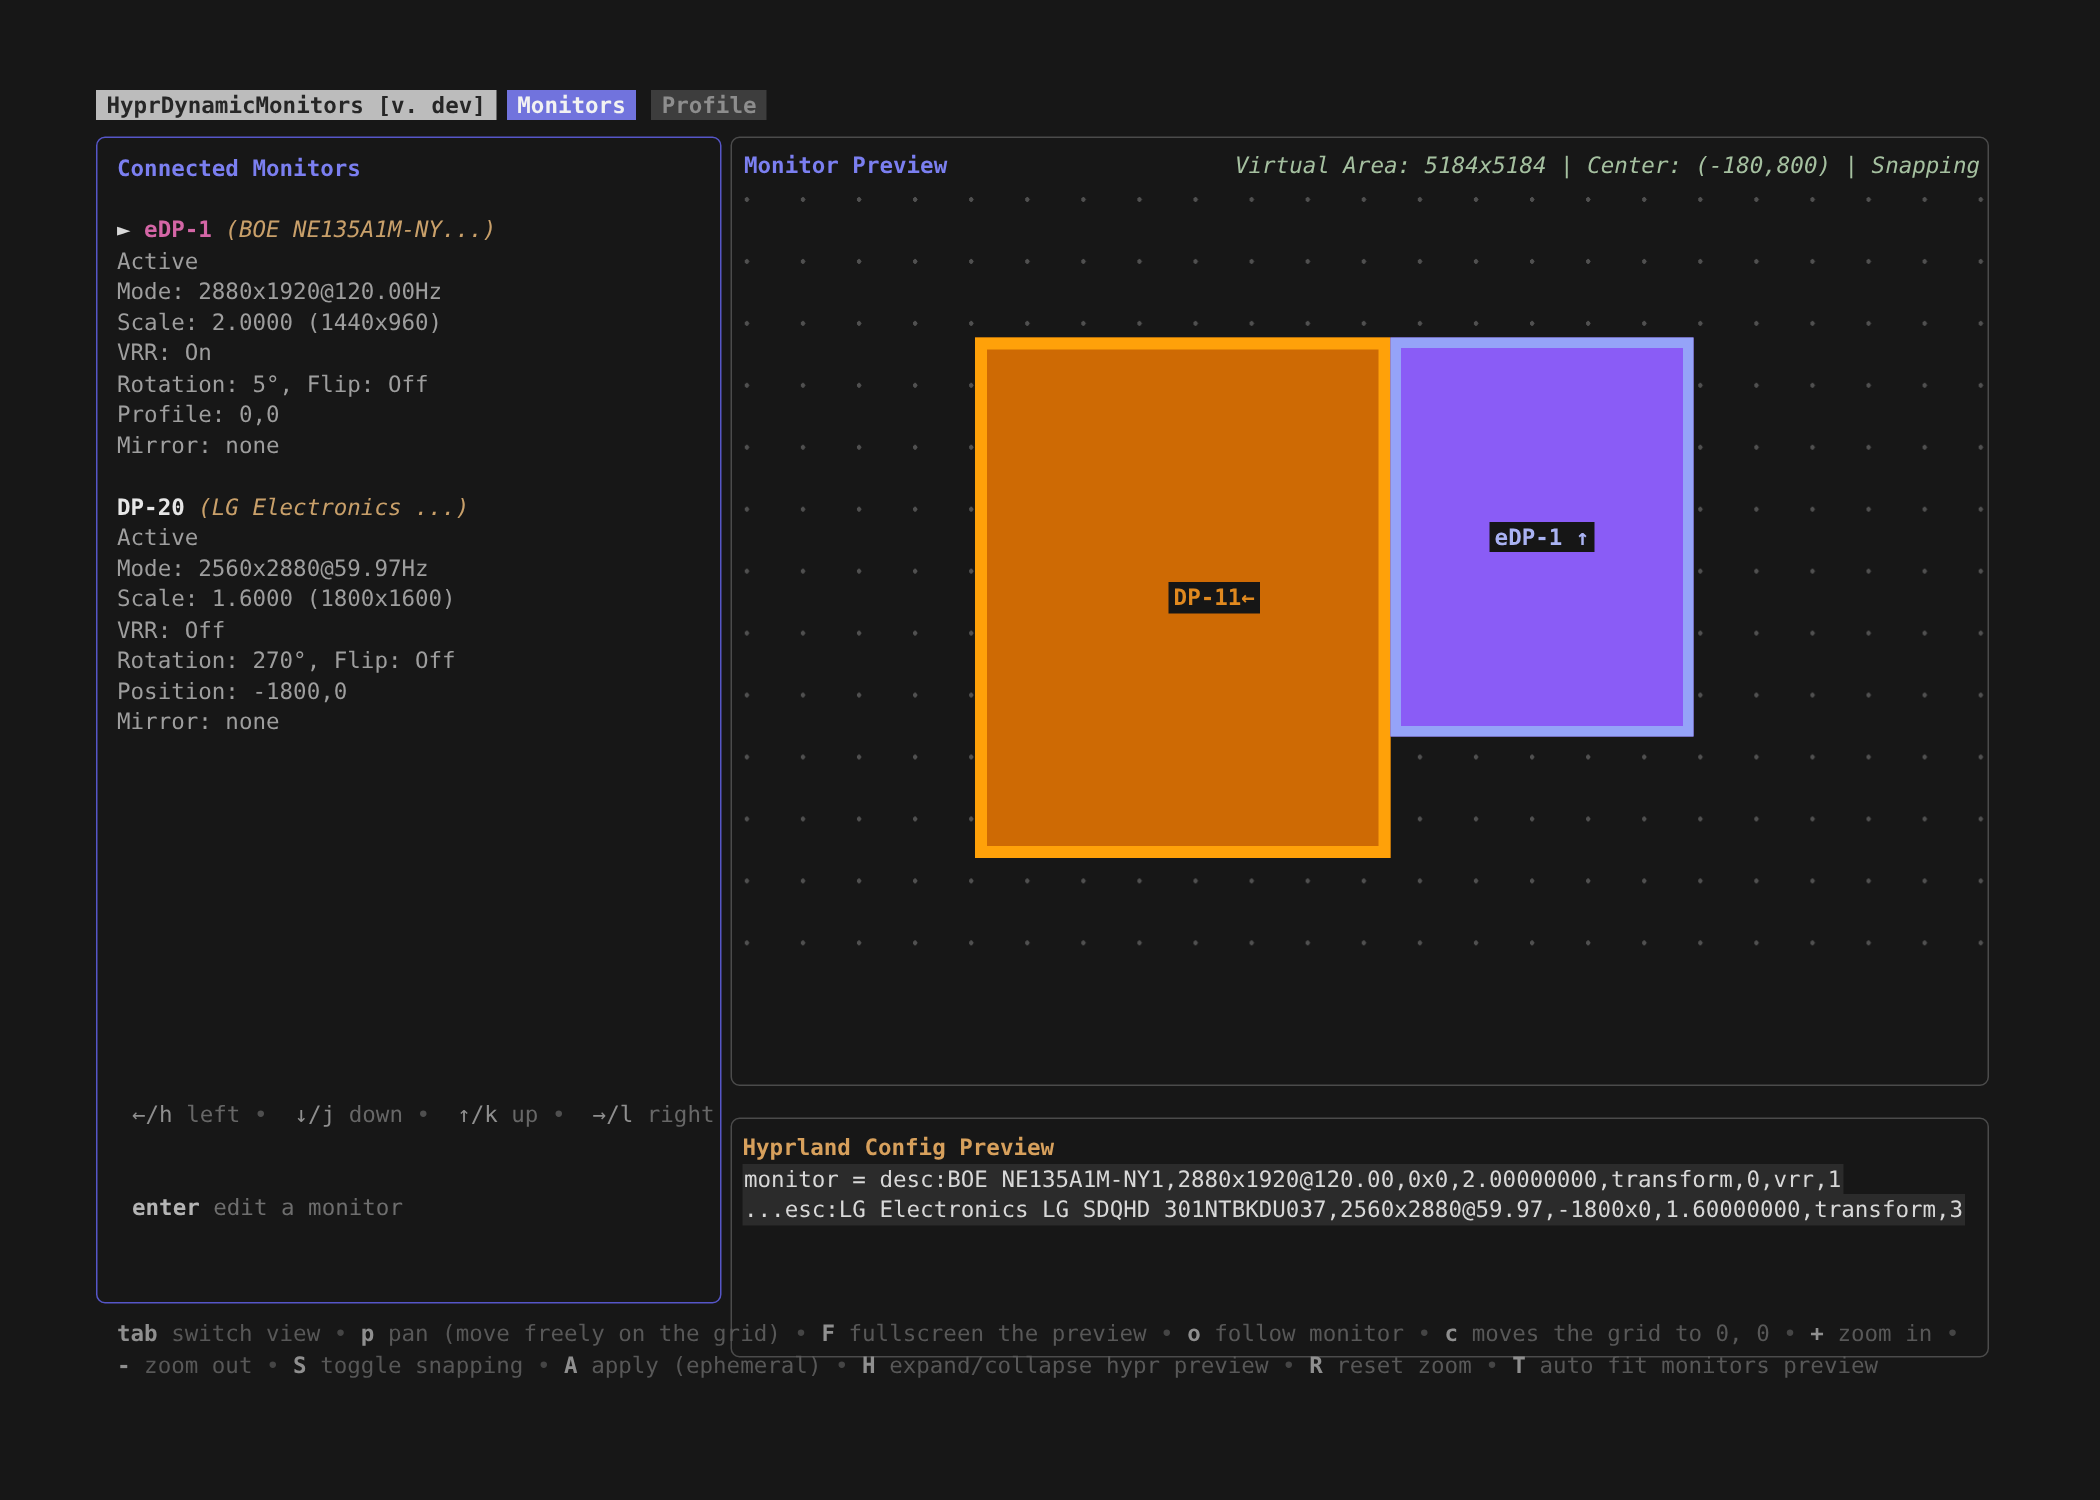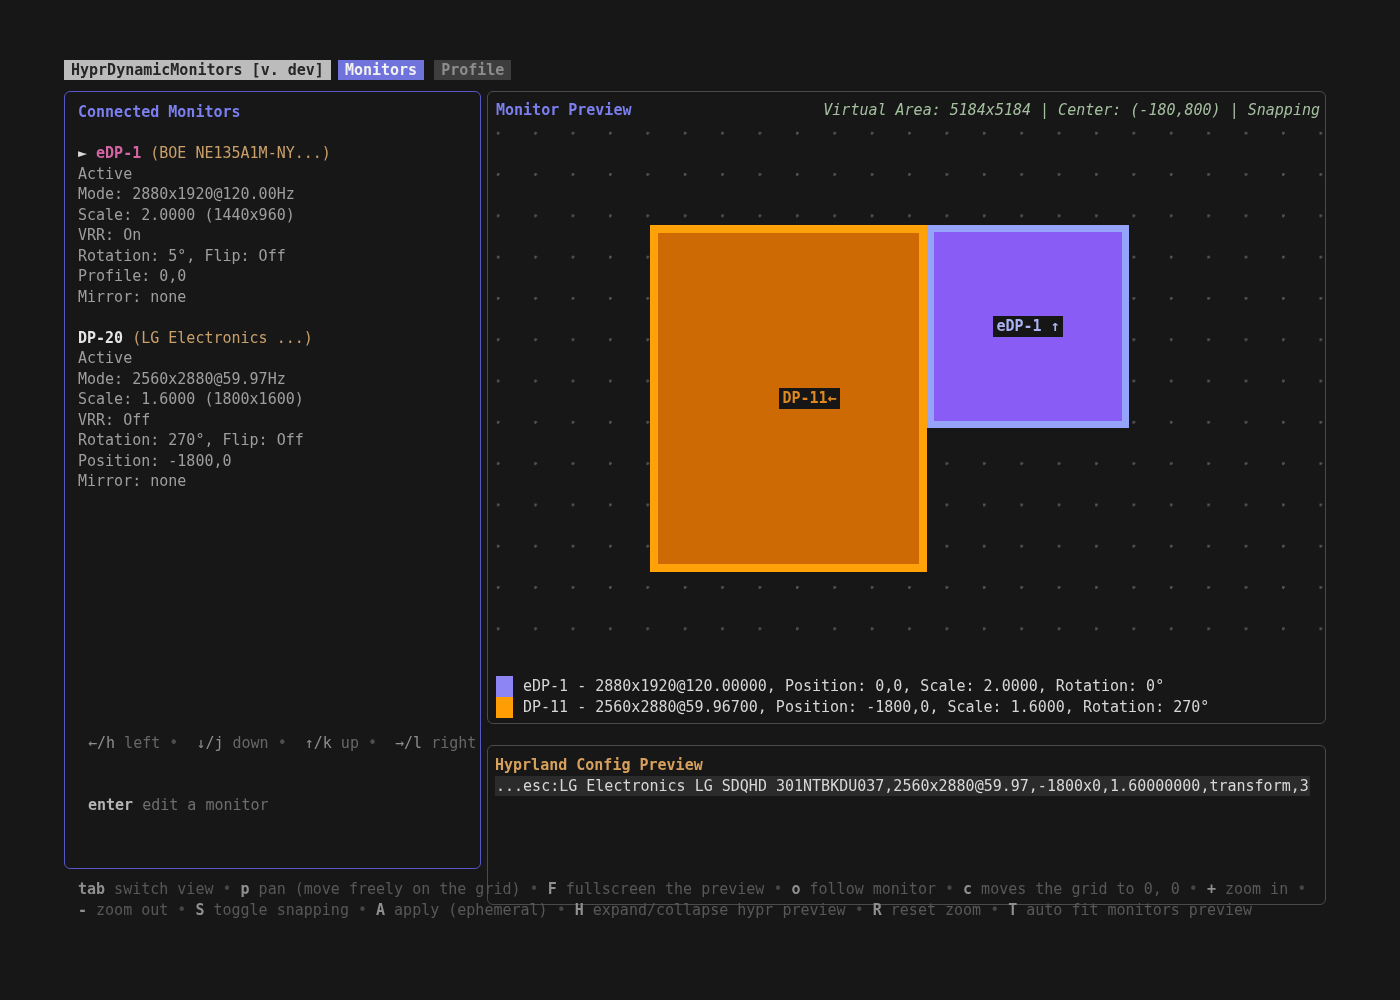--- a/index.html
+++ b/index.html
@@ -25,40 +25,40 @@
   
   .panel{position:absolute;box-sizing:border-box;border:1px solid var(--panel-border);border-radius:6px;background:#171717;}
   .left-panel{left:64px;top:91px;width:417px;height:778px;border-color:var(--panel-border-focus);
     padding:10px 12px 12px 13px;display:flex;flex-direction:column;overflow:hidden;}
   .panel-title{color:var(--accent);font-weight:bold;}
   .mon-section{margin-top:20.5px;}
   .mon-header{white-space:pre;}
   .marker{color:#d8d8d8;}
   .mon-name{font-weight:bold;color:#e6e6e6;}
   .mon-name.selected{color:var(--pink);}
-  .mon-desc{color:var(--tan);margin-top:38px;}
+  .mon-desc{font-style:italic;color:var(--tan);margin-top:38px;}
   .mon-line{color:#9e9e9e;white-space:pre;}
   .left-footer{margin-top:auto;padding-left:10px;white-space:pre;}
   .nav-key{color:#8f8f8f;}
   .nav-desc{color:#676767;}
   .nav-sep{color:#4f4f4f;}
   .enter-key{color:#b5b5b5;font-weight:bold;}
   .enter-desc{color:#6e6e6e;}
 
   
   .preview-panel{left:487px;top:91px;width:839px;height:633px;overflow:hidden;}
   .preview-header{position:absolute;top:8px;left:8px;right:5px;display:flex;justify-content:space-between;white-space:nowrap;overflow:hidden;}
   .preview-title{color:var(--accent);font-weight:bold;}
   .preview-status{color:var(--green);font-style:italic;overflow:hidden;}
   .grid-area{position:absolute;left:0;top:30px;width:100%;height:546px;
     background-image:radial-gradient(circle at 10px 11px,#505050 1.4px,transparent 1.6px);
     background-size:37.4px 41.3px;}
   .mon-rect{position:absolute;box-sizing:border-box;border-style:solid;display:flex;align-items:center;justify-content:center;}
   #mon-dp11{left:162px;top:103px;width:277px;height:347px;border-width:8px;padding-left:42px;}
-  #mon-edp1{left:439px;top:103px;width:202px;height:203px;border-width:7px;}
+  #mon-edp1{left:439px;top:103px;width:202px;height:266px;border-width:7px;}
   .mon-label{background:#161616;padding:0 3px;font-weight:bold;white-space:pre;}
   .legend{position:absolute;left:8px;top:584px;}
   .legend-row{display:flex;align-items:center;height:21px;}
   .legend-swatch{width:17px;height:21px;flex:0 0 17px;}
   .legend-text{margin-left:10px;color:#d6d6d6;white-space:pre;}
 
   
   .config-panel{left:487px;top:745px;width:839px;height:160px;padding:9px 7px;overflow:hidden;}
   .config-title{color:var(--tan-bold);font-weight:bold;}
   .config-line{display:table;background:var(--config-line-bg);color:#d8d8d8;padding:0 1px;white-space:pre;}
@@ -117,34 +117,25 @@
       <span class="preview-status">Virtual Area: 5184x5184 | Center: (-180,800) | Snapping</span>
     </div>
     <div class="grid-area">
       <div class="mon-rect" id="mon-dp11" style="background: rgb(206, 106, 4); border-color: rgb(255, 161, 9);">
         <span class="mon-label" style="color: rgb(224, 137, 31);">DP-11←</span>
       </div>
       <div class="mon-rect" id="mon-edp1" style="background: rgb(138, 92, 246); border-color: rgb(149, 163, 248);">
         <span class="mon-label" style="color: rgb(170, 179, 243);">eDP-1 ↑</span>
       </div>
     </div>
-    <div class="legend" id="legend">
-        <div class="legend-row">
-          <span class="legend-swatch" style="background: rgb(141, 133, 244);"></span>
-          <span class="legend-text">eDP-1 - 2880x1920@120.00000, Position: 0,0, Scale: 2.0000, Rotation: 0°</span>
-        </div>
-        <div class="legend-row">
-          <span class="legend-swatch" style="background: rgb(255, 157, 4);"></span>
-          <span class="legend-text">DP-11 - 2560x2880@59.96700, Position: -1800,0, Scale: 1.6000, Rotation: 270°</span>
-        </div>
-      </div>
   </section>
 
   <section class="panel config-panel">
     <div class="config-title">Hyprland Config Preview</div>
     <div id="config-lines">
+        <div class="config-line">monitor = desc:BOE NE135A1M-NY1,2880x1920@120.00,0x0,2.00000000,transform,0,vrr,1</div>
         <div class="config-line">...esc:LG Electronics LG SDQHD 301NTBKDU037,2560x2880@59.97,-1800x0,1.60000000,transform,3</div>
       </div>
   </section>
 
   <div class="help" id="help"><div class="help-line"><span class="hk">tab</span><span class="hd"> switch view</span><span class="hsep"> • </span><span class="hk">p</span><span class="hd"> pan (move freely on the grid)</span><span class="hsep"> • </span><span class="hk">F</span><span class="hd"> fullscreen the preview</span><span class="hsep"> • </span><span class="hk">o</span><span class="hd"> follow monitor</span><span class="hsep"> • </span><span class="hk">c</span><span class="hd"> moves the grid to 0, 0</span><span class="hsep"> • </span><span class="hk">+</span><span class="hd"> zoom in</span><span class="hsep"> •</span></div><div class="help-line"><span class="hk">-</span><span class="hd"> zoom out</span><span class="hsep"> • </span><span class="hk">S</span><span class="hd"> toggle snapping</span><span class="hsep"> • </span><span class="hk">A</span><span class="hd"> apply (ephemeral)</span><span class="hsep"> • </span><span class="hk">H</span><span class="hd"> expand/collapse hypr preview</span><span class="hsep"> • </span><span class="hk">R</span><span class="hd"> reset zoom</span><span class="hsep"> • </span><span class="hk">T</span><span class="hd"> auto fit monitors preview</span></div></div>
 
 </div>
 
 </body></html>

